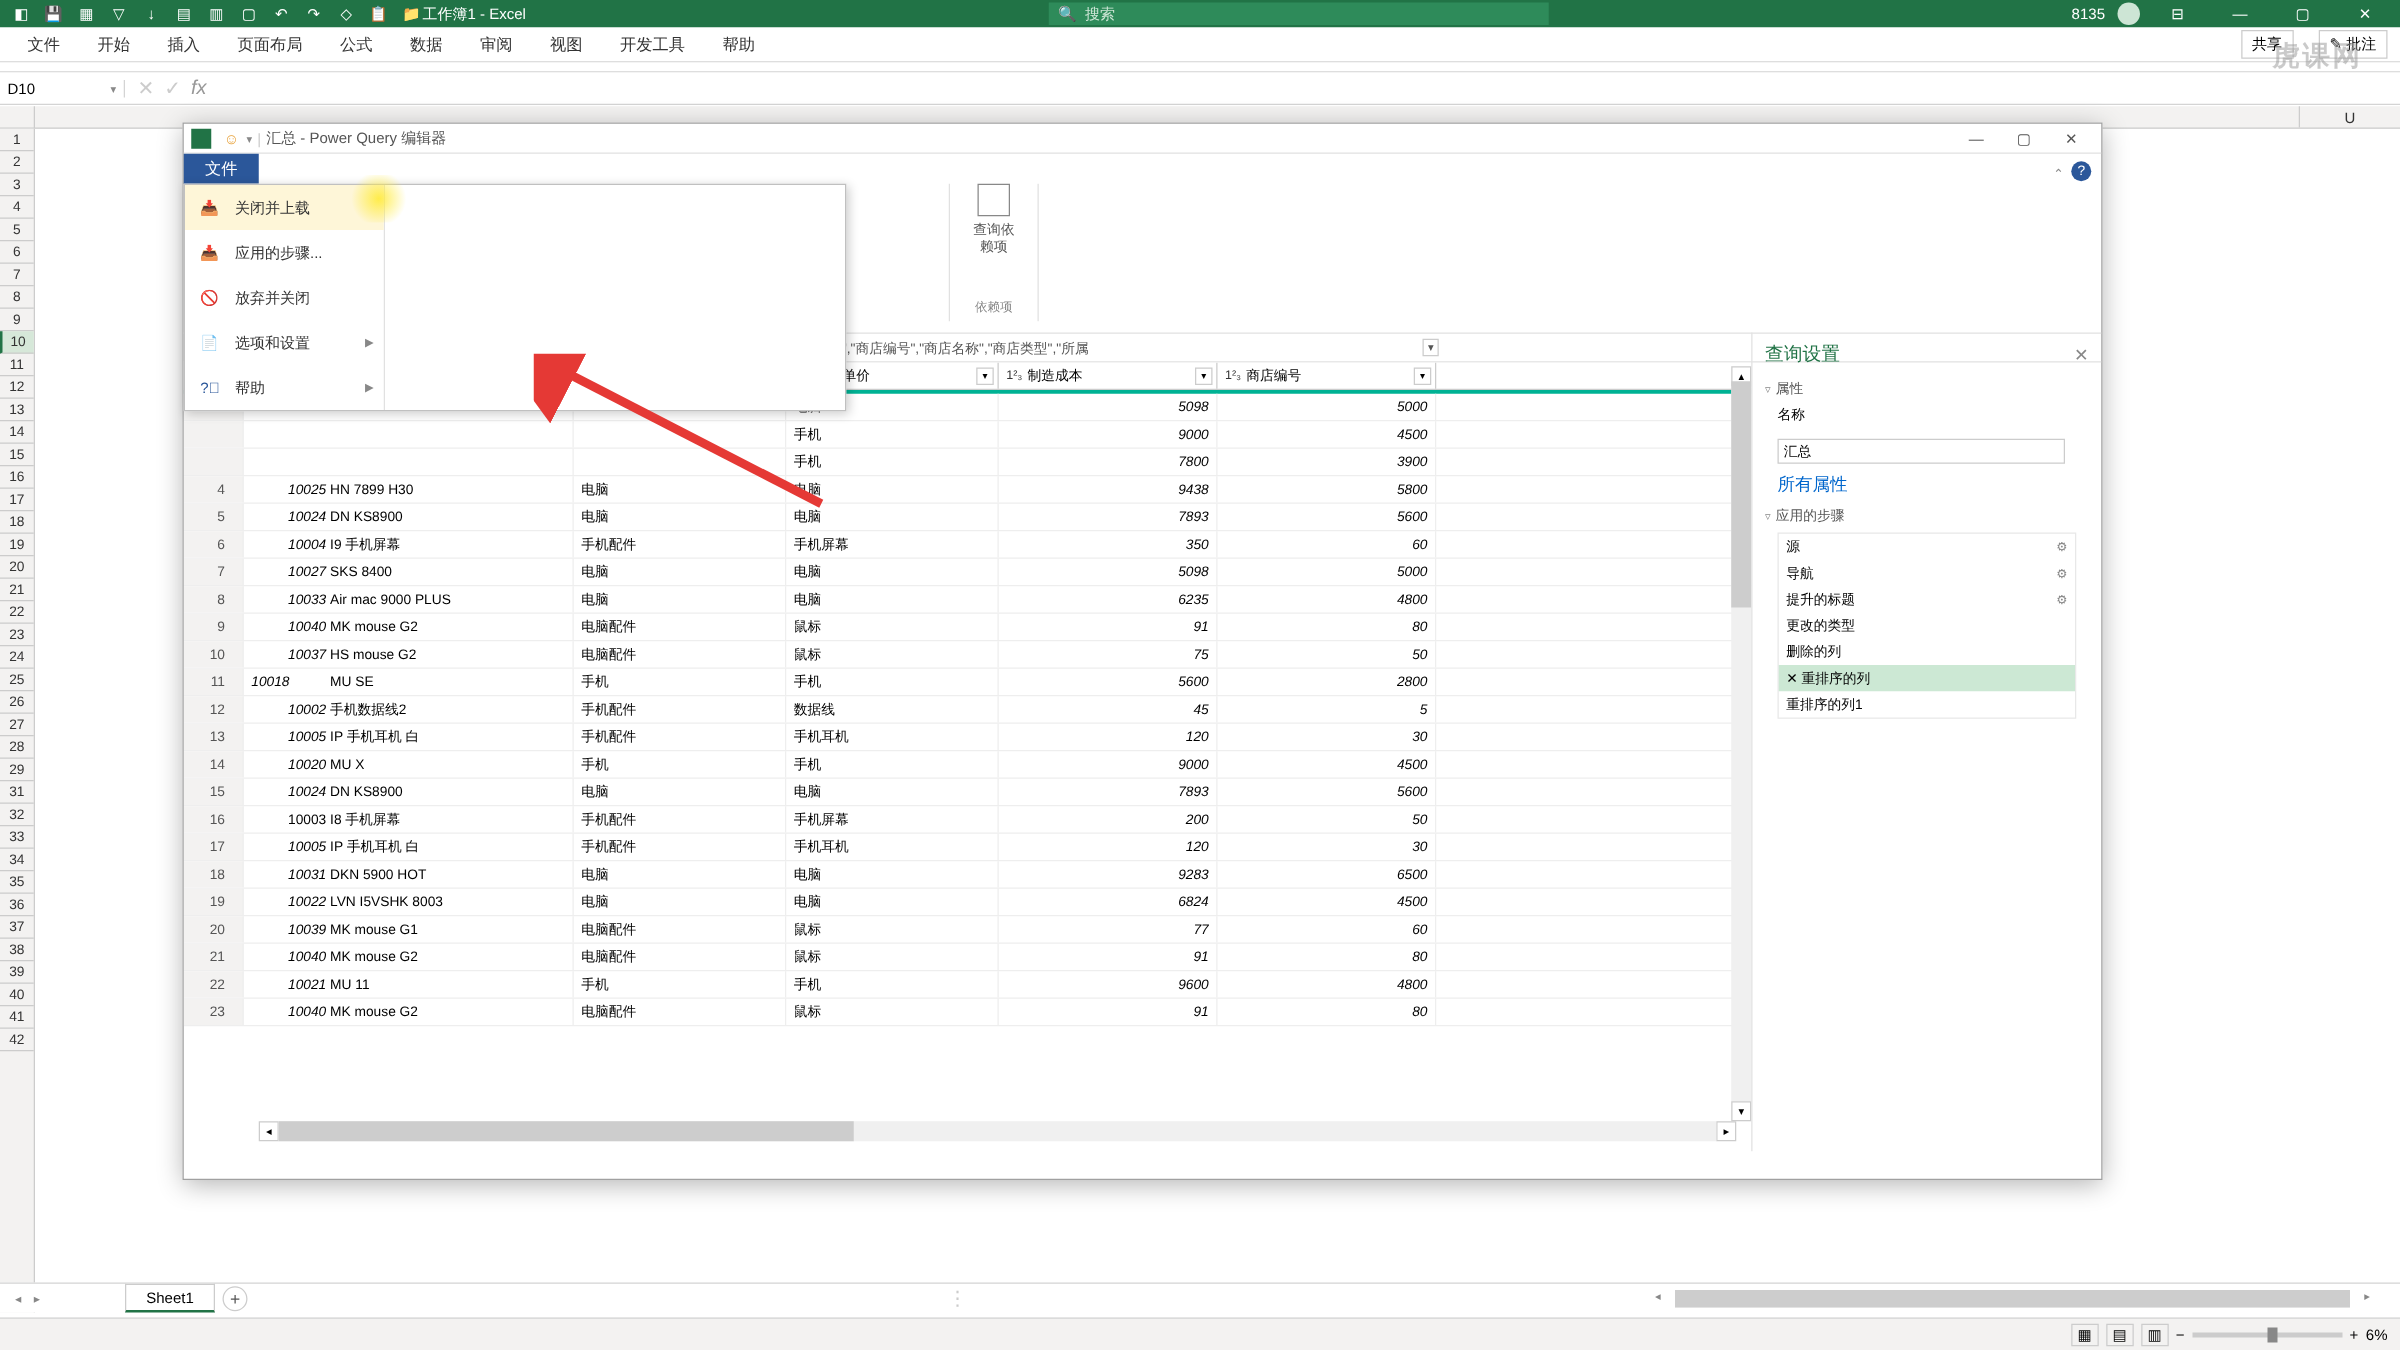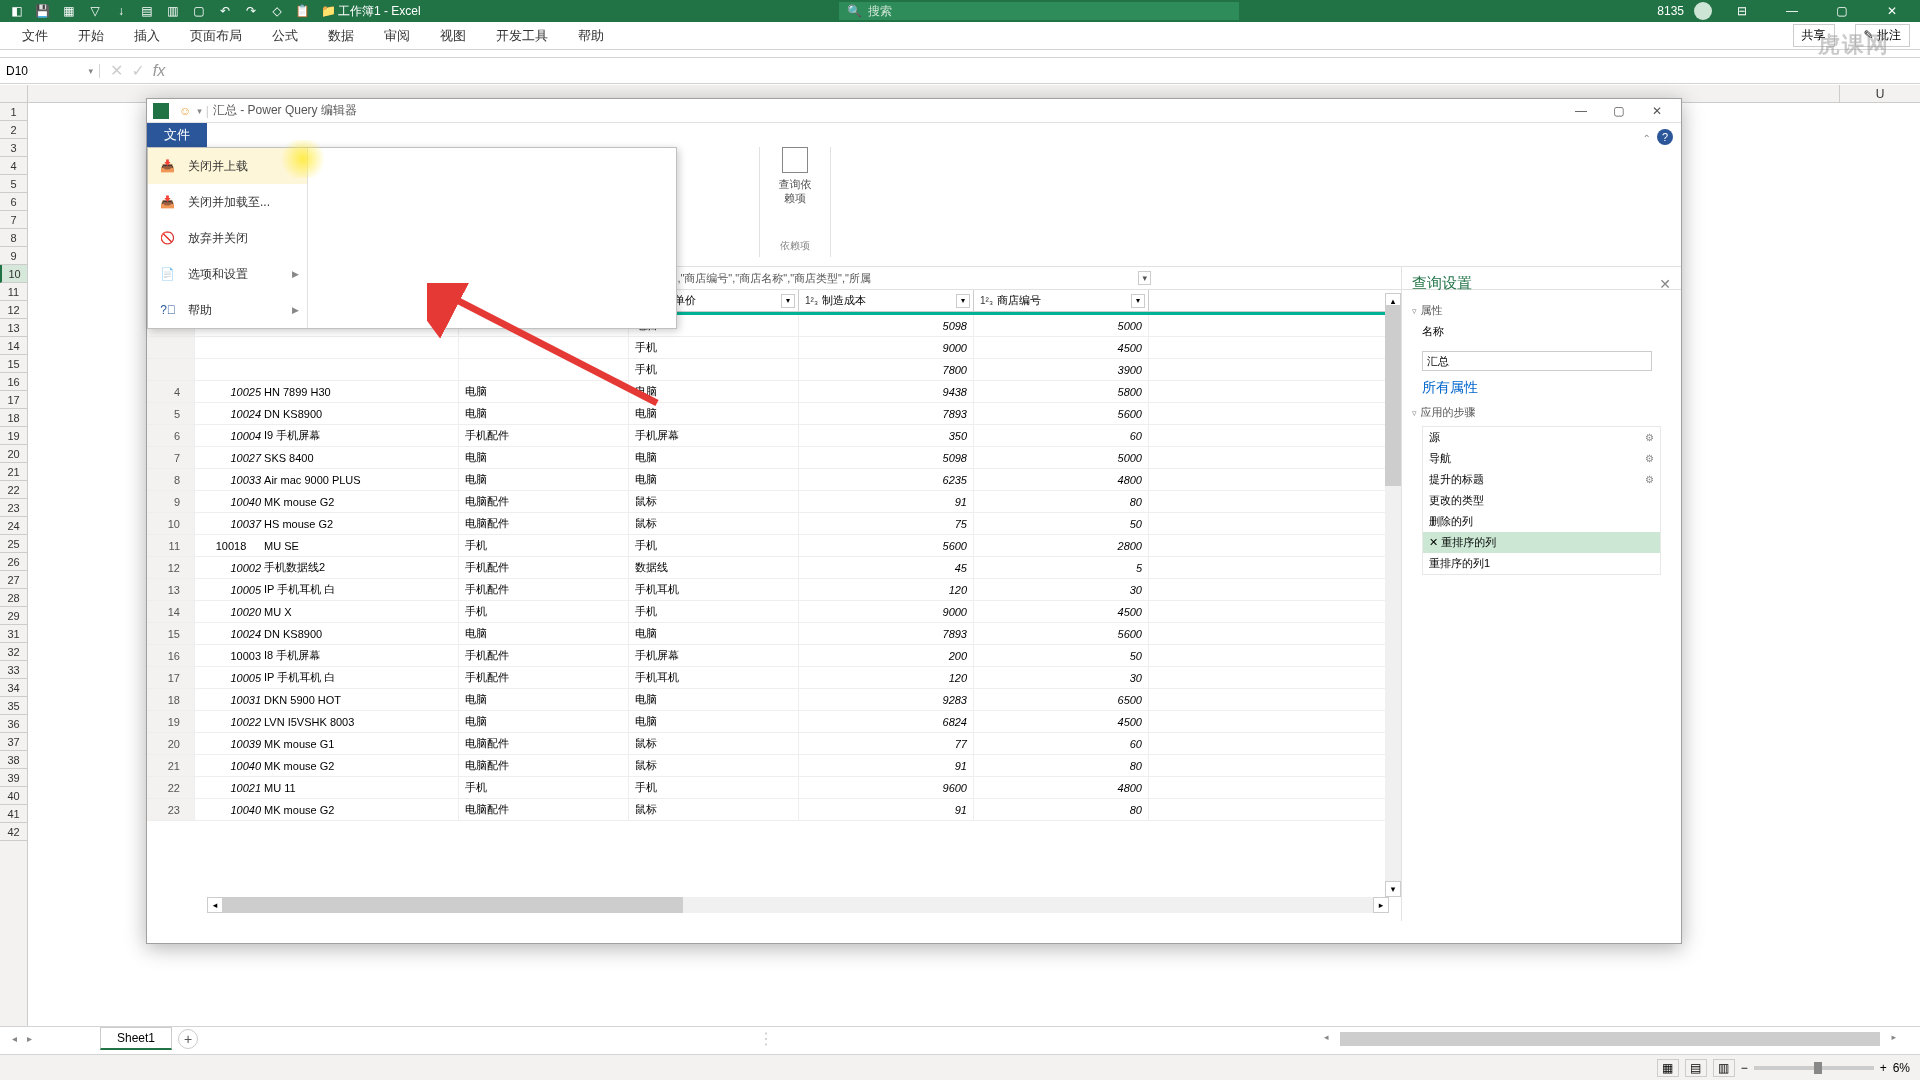--- a/index.html
+++ b/index.html
@@ -283,21 +283,21 @@
 
   <div class="pq-menu-panel">
     <div class="pq-menu-left">
       <div class="pq-menu-item highlighted">
         <span class="mi-icon">📥</span>
         <span>关闭并上载</span>
         <div class="highlight-circle"></div>
       </div>
       <div class="pq-menu-item">
         <span class="mi-icon">📥</span>
-        <span>关闭并加载至...</span>
+        <span>应用的步骤...</span>
       </div>
       <div class="pq-menu-item">
         <span class="mi-icon">🚫</span>
         <span>放弃并关闭</span>
       </div>
       <div class="pq-menu-item">
         <span class="mi-icon">📄</span>
         <span>选项和设置</span>
         <span class="mi-arrow">▶</span>
       </div>
@@ -438,21 +438,21 @@
         <div class="pq-row">
           <div class="rc rownum">10</div>
           <div class="rc c-prodname"><span style="width:60px;text-align:right;display:inline-block;font-style:italic">10037</span> &nbsp;HS mouse G2</div>
           <div class="rc c-prodgroup">电脑配件</div>
           <div class="rc c-prodsub">鼠标</div>
           <div class="rc c-price">75</div>
           <div class="rc c-cost">50</div>
         </div>
         <div class="pq-row">
           <div class="rc rownum">11</div>
-          <div class="rc c-prodname"><span style="width:60px;text-align:center;display:inline-block;">10018</span> &nbsp;MU SE</div>
+          <div class="rc c-prodname"><span style="width:60px;text-align:left;display:inline-block;font-style:italic">10018</span> &nbsp;MU SE</div>
           <div class="rc c-prodgroup">手机</div>
           <div class="rc c-prodsub">手机</div>
           <div class="rc c-price">5600</div>
           <div class="rc c-cost">2800</div>
         </div>
         <div class="pq-row">
           <div class="rc rownum">12</div>
           <div class="rc c-prodname"><span style="width:60px;text-align:right;display:inline-block;font-style:italic">10002</span> &nbsp;手机数据线2</div>
           <div class="rc c-prodgroup">手机配件</div>
           <div class="rc c-prodsub">数据线</div>

